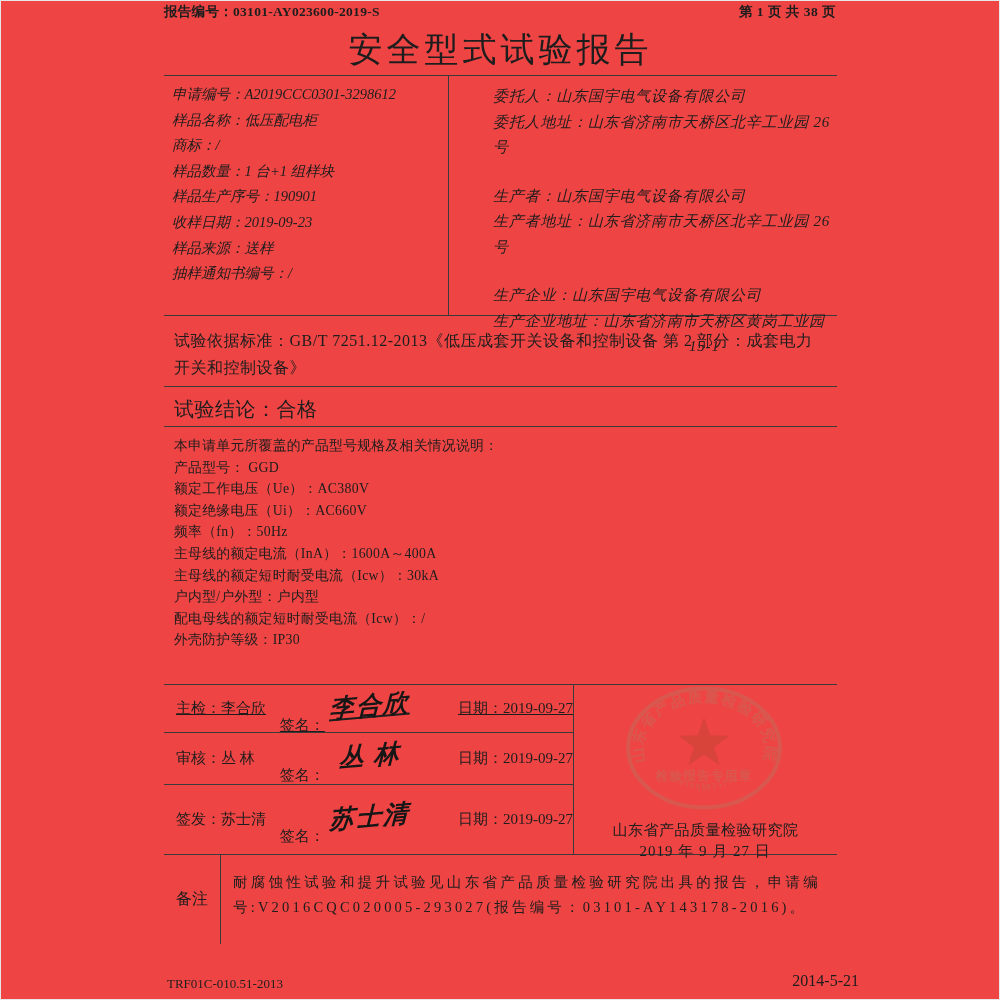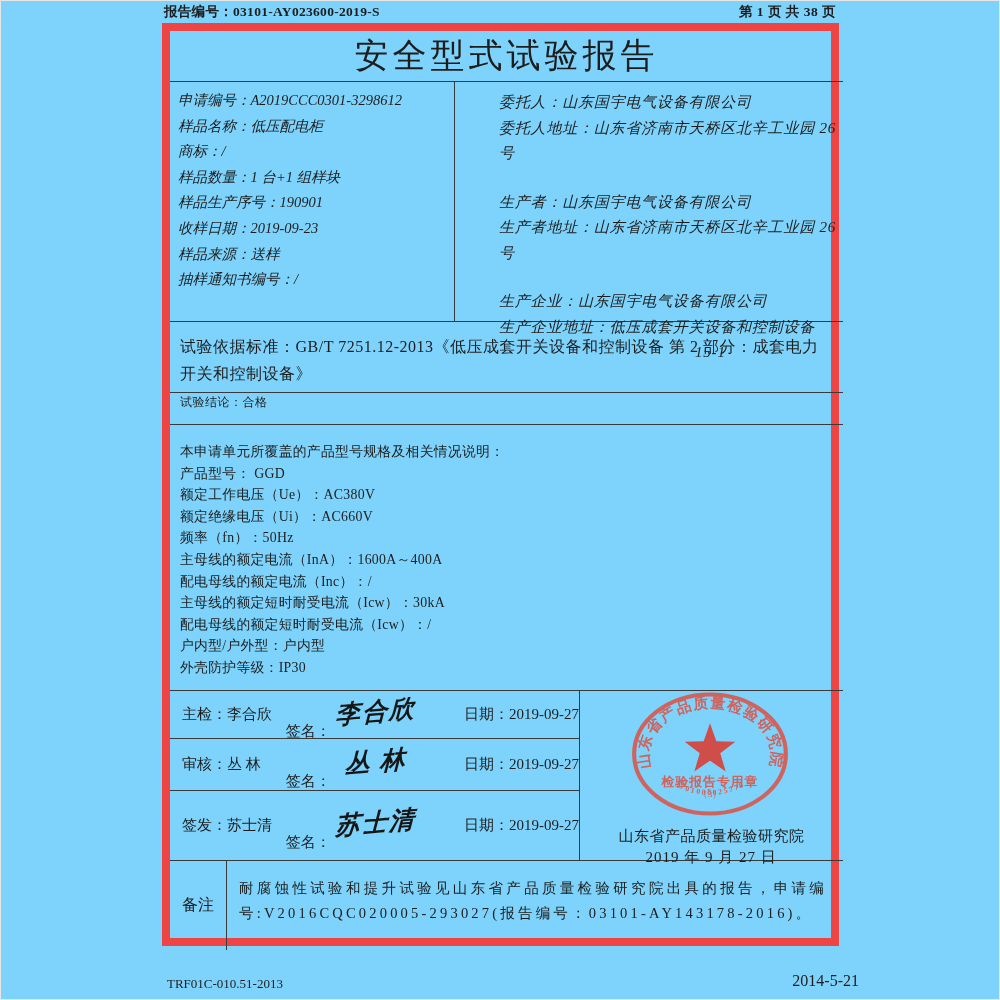--- a/index.html
+++ b/index.html
@@ -1,40 +1,40 @@
 <!DOCTYPE html>
 <html><head>
 <meta charset="utf-8">
 <style>
   * { margin:0; padding:0; box-sizing:border-box; }
   html,body { width:1000px; height:1000px; background:#ffffff; }
   body { font-family:"Liberation Serif","DejaVu Serif",serif; color:#1d1d1d; position:relative; }
-  .page { position:absolute; inset:0; border:1px solid #e6e6e6; background:#7dd3fc; }
+  .page { position:absolute; inset:0; border:1px solid #e6e6e6; background:#ef4444; }
 
   
   .hdr-left { position:absolute; left:163px; top:2px; font-size:13.5px; font-weight:bold; letter-spacing:.3px; }
   .hdr-right { position:absolute; right:163px; top:2px; font-size:13.5px; font-weight:bold; letter-spacing:.5px; }
 
   
-  .table { position:absolute; left:161px; top:22px; width:677px; height:923px; border:8px solid #ef4444;padding-left:16px; }
+  .table { position:absolute; left:161px; top:22px; width:677px; height:923px; border:2px solid #ef4444;padding-left:16px; }
   .row { position:absolute; left:0; width:673px; border-bottom:1.5px solid #3a3a3a; }
 
   .r-title { top:0; height:51px; display:flex; align-items:center; justify-content:center;
              font-size:34px; letter-spacing:4px; font-weight:500; }
 
   .r-info { top:51px; height:240px; display:flex;font-style:italic; }
   .info-l { width:285px; border-right:1.5px solid #3a3a3a; padding:6px 4px 0 8px; }
   .info-l .line { line-height:25.6px; font-size:14.5px; white-space:nowrap; }
   .info-r { flex:1; padding:8px 4px 0 12px; }
   .info-r .line { line-height:25.5px; font-size:15px; letter-spacing:.8px; }
   .info-r .grp { margin-bottom:23px;margin-left:32px; }
   .info-r .indent { padding-left:196px; }
 
   .r-standards { top:291px; height:71px; padding:11px 10px 0 10px; font-size:16px; line-height:27px; letter-spacing:.5px; }
-  .r-conclusion { top:354px; height:40px; padding:9px 10px 0 10px; font-size:12px; letter-spacing:.5px; }
+  .r-conclusion { top:362px; height:40px; padding:9px 10px 0 10px; font-size:20px; letter-spacing:.5px; }
 
   .r-product { top:402px; height:258px; padding:8px 10px 0 10px; }
   .r-product .line { line-height:21.6px; font-size:13.8px; letter-spacing:.3px; }
 
   .r-sign { top:660px; height:170px; display:flex; border-bottom:1.5px solid #3a3a3a; }
   .sig-rows { width:410px; border-right:1.5px solid #3a3a3a; display:flex; flex-direction:column; }
   .sig-row { display:flex; align-items:center; padding-left:12px; font-size:15px; border-bottom:1.5px solid #3a3a3a; position:relative; }
   .sig-row:last-child { border-bottom:none; }
   .sig-row .role { width:122px; white-space:nowrap; }
   .sig-row .sig-lab { white-space:nowrap;margin-top:34px; }
@@ -84,51 +84,50 @@
         <div class="grp">
           <div class="line"><span>委托人：</span><span>山东国宇电气设备有限公司</span></div>
           <div class="line"><span>委托人地址：</span><span>山东省济南市天桥区北辛工业园 26 号</span></div>
         </div>
         <div class="grp">
           <div class="line"><span>生产者：</span><span>山东国宇电气设备有限公司</span></div>
           <div class="line"><span>生产者地址：</span><span>山东省济南市天桥区北辛工业园 26 号</span></div>
         </div>
         <div class="grp">
           <div class="line"><span>生产企业：</span><span>山东国宇电气设备有限公司</span></div>
-          <div class="line"><span>生产企业地址：</span><span>低压成套开关设备和控制设备</span></div>
+          <div class="line"><span>生产企业地址：</span><span>山东省济南市天桥区黄岗工业园</span></div>
           <div class="line indent"><span>15-1</span></div>
         </div>
       </div>
     </div>
 
     <div class="row r-standards">
       <span>试验依据标准：</span><span>GB/T 7251.12-2013《低压成套开关设备和控制设备 第 2 部分：成套电力开关和控制设备》</span>
     </div>
 
     <div class="row r-conclusion">
       <span>试验结论：</span><span>合格</span>
     </div>
 
     <div class="row r-product">
       <div class="line">本申请单元所覆盖的产品型号规格及相关情况说明：</div>
       <div class="line"><span>产品型号：</span>&nbsp;<span>GGD</span></div>
       <div class="line"><span>额定工作电压（Ue）：</span><span>AC380V</span></div>
       <div class="line"><span>额定绝缘电压（Ui）：</span><span>AC660V</span></div>
       <div class="line"><span>频率（fn）：</span><span>50Hz</span></div>
       <div class="line"><span>主母线的额定电流（InA）：</span><span>1600A～400A</span></div>
-      <div class="line"><span>配电母线的额定电流（Inc）：</span><span>/</span></div>
       <div class="line"><span>主母线的额定短时耐受电流（Icw）：</span><span>30kA</span></div>
+      <div class="line"><span>户内型/户外型：</span><span>户内型</span></div>
       <div class="line"><span>配电母线的额定短时耐受电流（Icw）：</span><span>/</span></div>
-      <div class="line"><span>户内型/户外型：</span><span>户内型</span></div>
       <div class="line"><span>外壳防护等级：</span><span>IP30</span></div>
     </div>
 
     <div class="row r-sign">
       <div class="sig-rows">
-        <div class="sig-row" style="height:48px;">
+        <div class="sig-row" style="height:48px;text-decoration:underline;">
           <span class="role">主检：李合欣</span>
           <span class="sig-lab">签名：</span>
           <span class="script">李合欣</span>
           <span class="date"><span>日期：</span><span>2019-09-27</span></span>
         </div>
         <div class="sig-row" style="height:52px;">
           <span class="role">审核：丛  林</span>
           <span class="sig-lab">签名：</span>
           <span class="script">丛 林</span>
           <span class="date"><span>日期：</span><span>2019-09-27</span></span>

